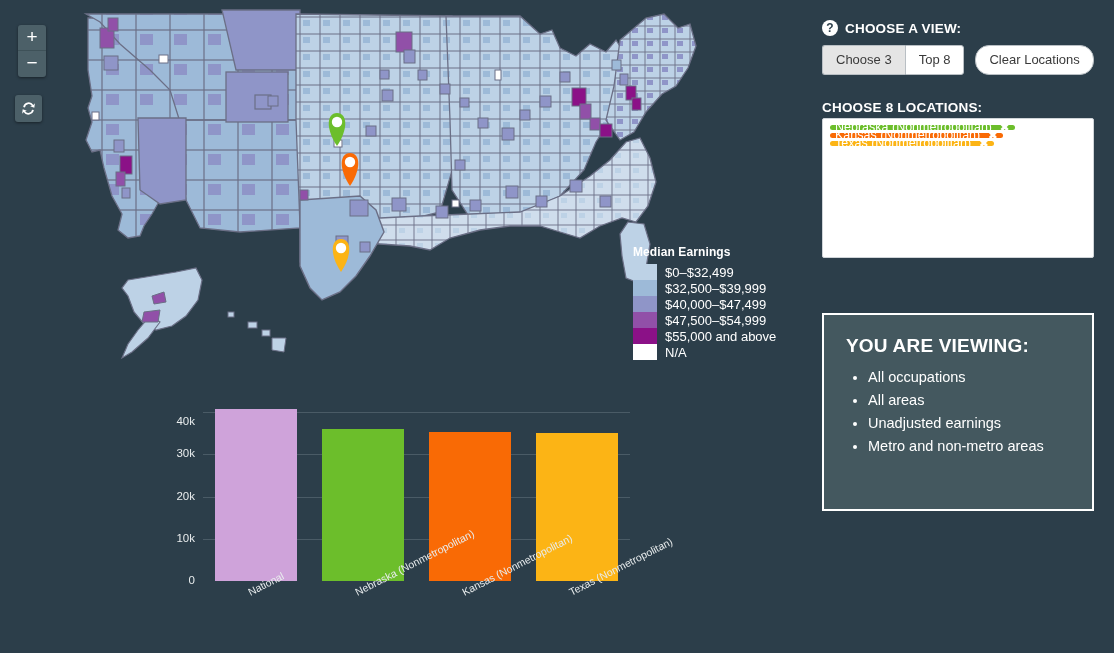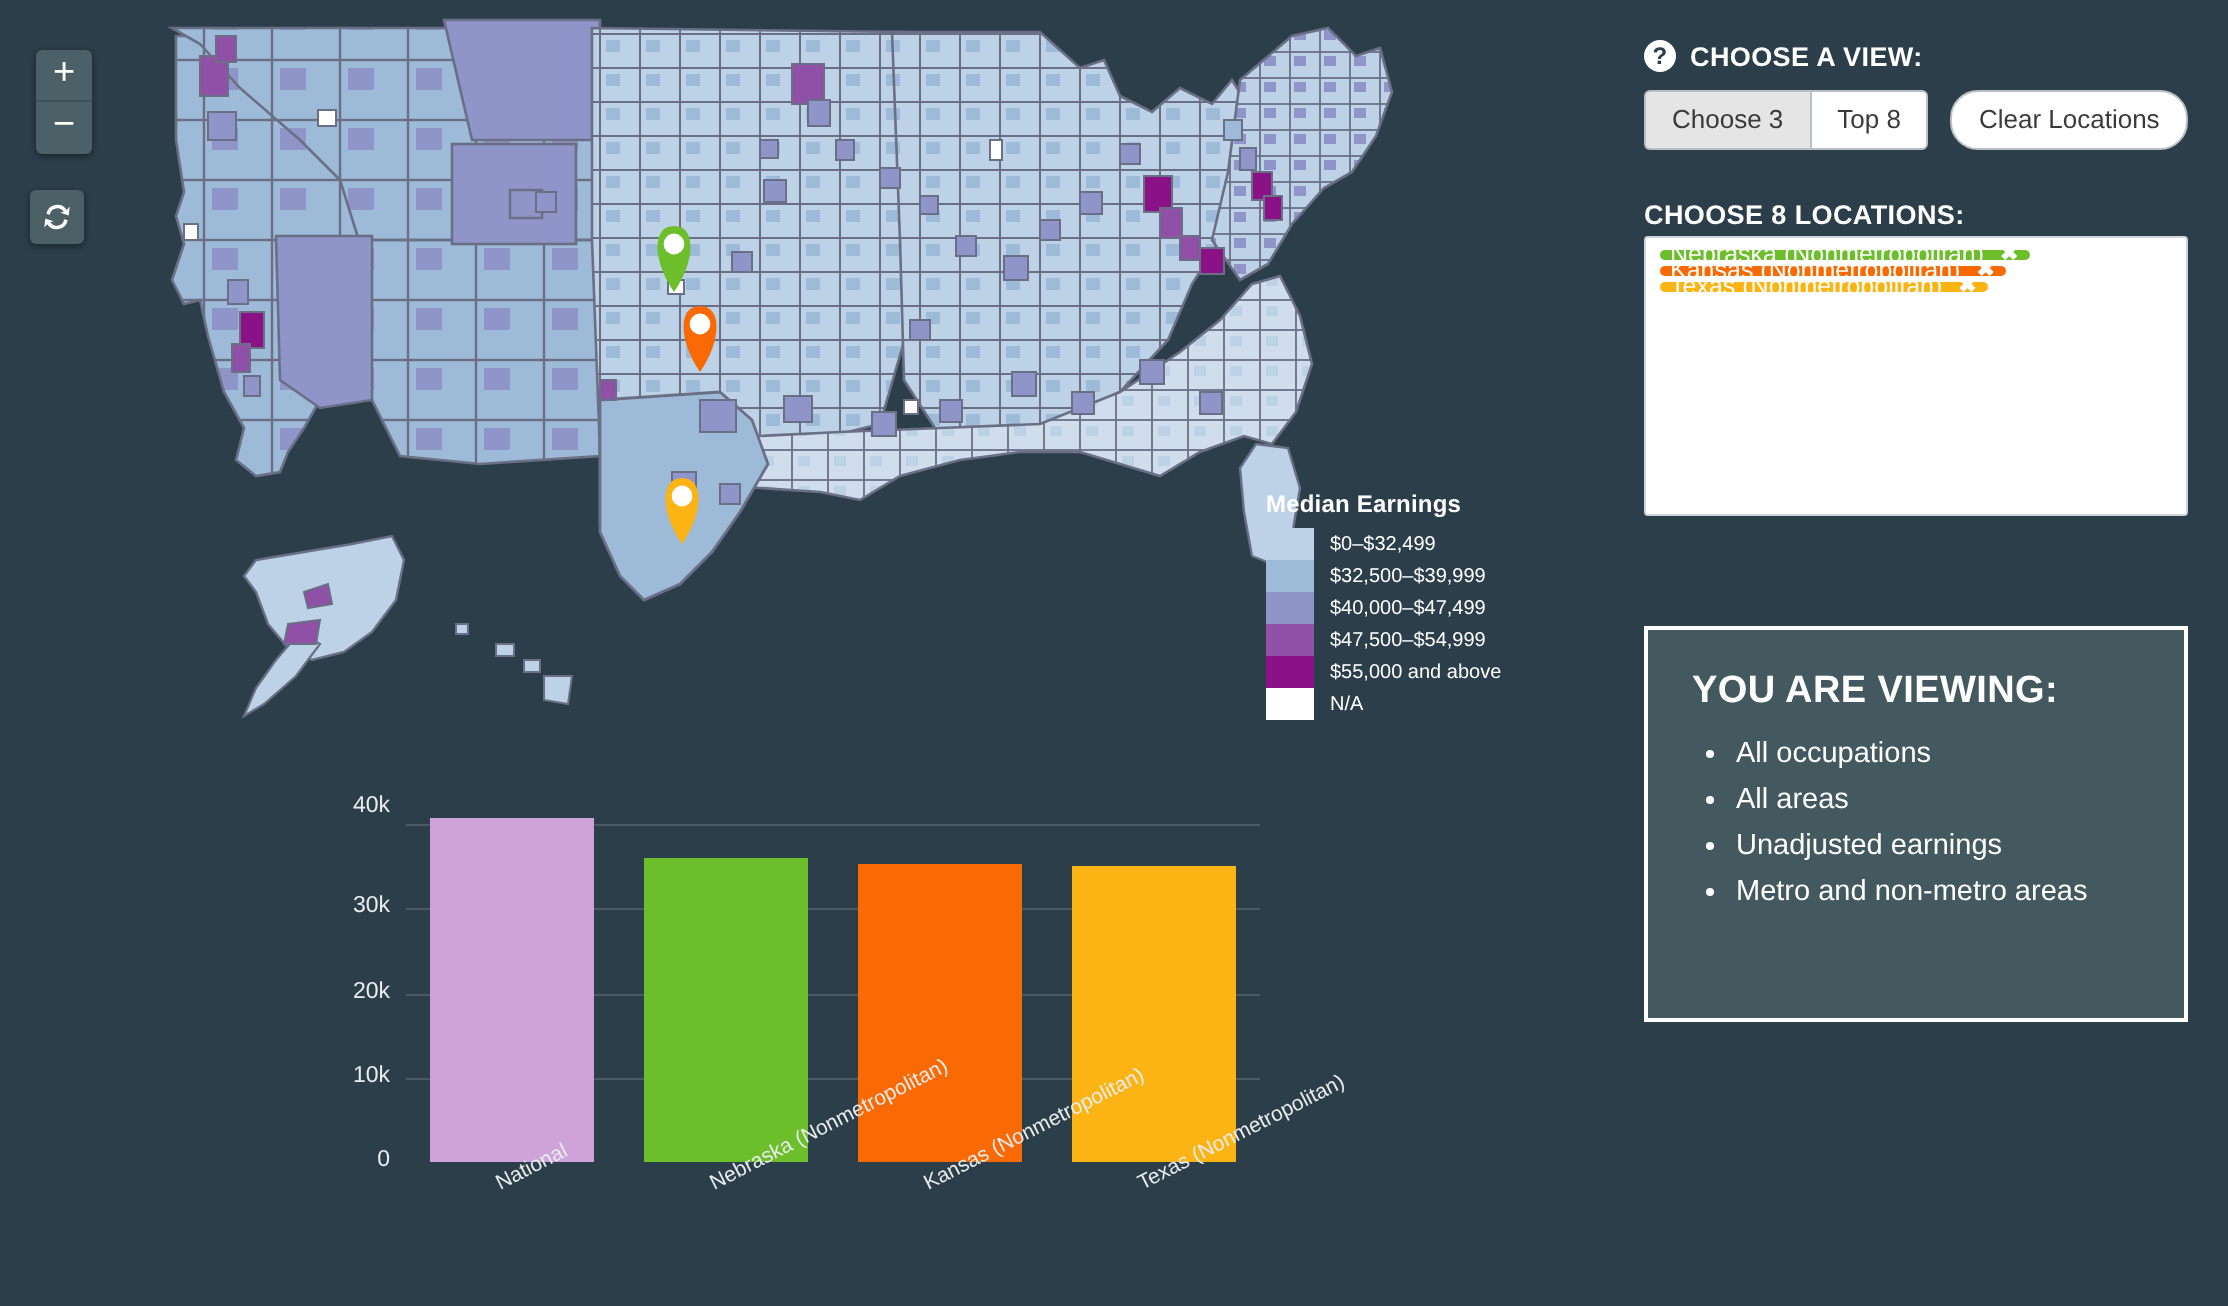--- a/index.html
+++ b/index.html
@@ -31,21 +31,21 @@
     background: #4c6068; border-radius: 3px; z-index: 30; cursor: pointer;
     display: flex; align-items: center; justify-content: center;
     box-shadow: 0 1px 3px rgba(0,0,0,.45);
   }
 
   
   #legend { position: absolute; left: 633px; top: 245px; z-index: 25; }
   #legend-title { color: #fff; font-size: 12px; font-weight: bold; margin-bottom: 5px; letter-spacing: .1px; }
   .legend-row { display: flex; align-items: center; height: 16px; }
   .legend-sw { width: 24px; height: 16px; flex: 0 0 24px; }
-  .legend-lb { color: #fff; font-size: 10px; margin-left: 8px; white-space: nowrap; }
+  .legend-lb { color: #fff; font-size: 13px; margin-left: 8px; white-space: nowrap; }
 
   
   #chart-panel { position: absolute; left: 0; top: 382px; width: 800px; height: 271px; }
   .ytick { position: absolute; right: 0; color: #e8eced; font-size: 11.5px; text-align: right; width: 40px; }
   .gridline { position: absolute; height: 1px; background: #4a5b66; }
   .bar { position: absolute; bottom: 0; }
   .xlab {
     position: absolute; color: #e8eced; font-size: 10.5px; white-space: nowrap;
     transform-origin: left top; transform: rotate(-27deg); transform-origin: right top;
   }
@@ -287,21 +287,21 @@
           <div class="gridline" style="left: 203px; top: 156.831px; width: 427px;"></div>
           <div class="gridline" style="left: 203px; top: 114.663px; width: 427px;"></div>
           <div class="gridline" style="left: 203px; top: 72.494px; width: 427px;"></div>
           <div class="gridline" style="left: 203px; top: 30.3253px; width: 427px;"></div>
         </div>
       <div id="ytick-layer">
           <div class="ytick" style="left: 155px; top: 192px;">0</div>
           <div class="ytick" style="left: 155px; top: 149.831px;">10k</div>
           <div class="ytick" style="left: 155px; top: 107.663px;">20k</div>
           <div class="ytick" style="left: 155px; top: 65.494px;">30k</div>
-          <div class="ytick" style="left: 155px; top: 15px;">40k</div>
+          <div class="ytick" style="left: 155px; top: 33px;">40k</div>
         </div>
       <div id="bar-layer">
           <div class="bar" title="National" style="left: 215.375px; width: 82px; bottom: 72px; height: 172.048px; background: rgb(207, 163, 218);"></div>
           <div class="bar" title="Nebraska (Nonmetropolitan)" style="left: 322.125px; width: 82px; bottom: 72px; height: 151.807px; background: rgb(108, 190, 43);"></div>
           <div class="bar" title="Kansas (Nonmetropolitan)" style="left: 428.875px; width: 82px; bottom: 72px; height: 148.855px; background: rgb(249, 106, 5);"></div>
           <div class="bar" title="Texas (Nonmetropolitan)" style="left: 535.625px; width: 82px; bottom: 72px; height: 147.59px; background: rgb(252, 180, 21);"></div>
         </div>
       <div id="xlab-layer">
           <div class="xlab" style="left: 246.375px; top: 205px; transform: rotate(-27deg); transform-origin: left top;">National</div>
           <div class="xlab" style="left: 353.125px; top: 205px; transform: rotate(-27deg); transform-origin: left top;">Nebraska (Nonmetropolitan)</div>

